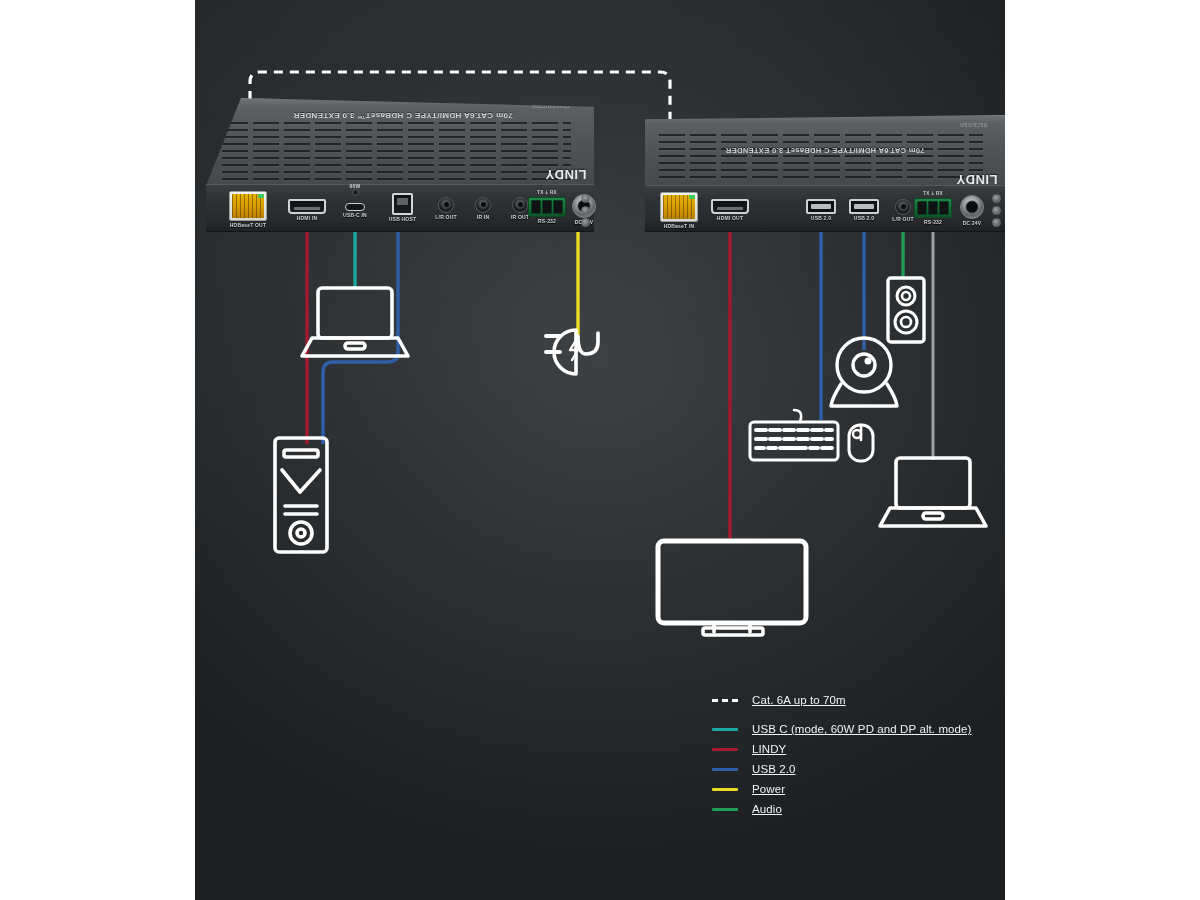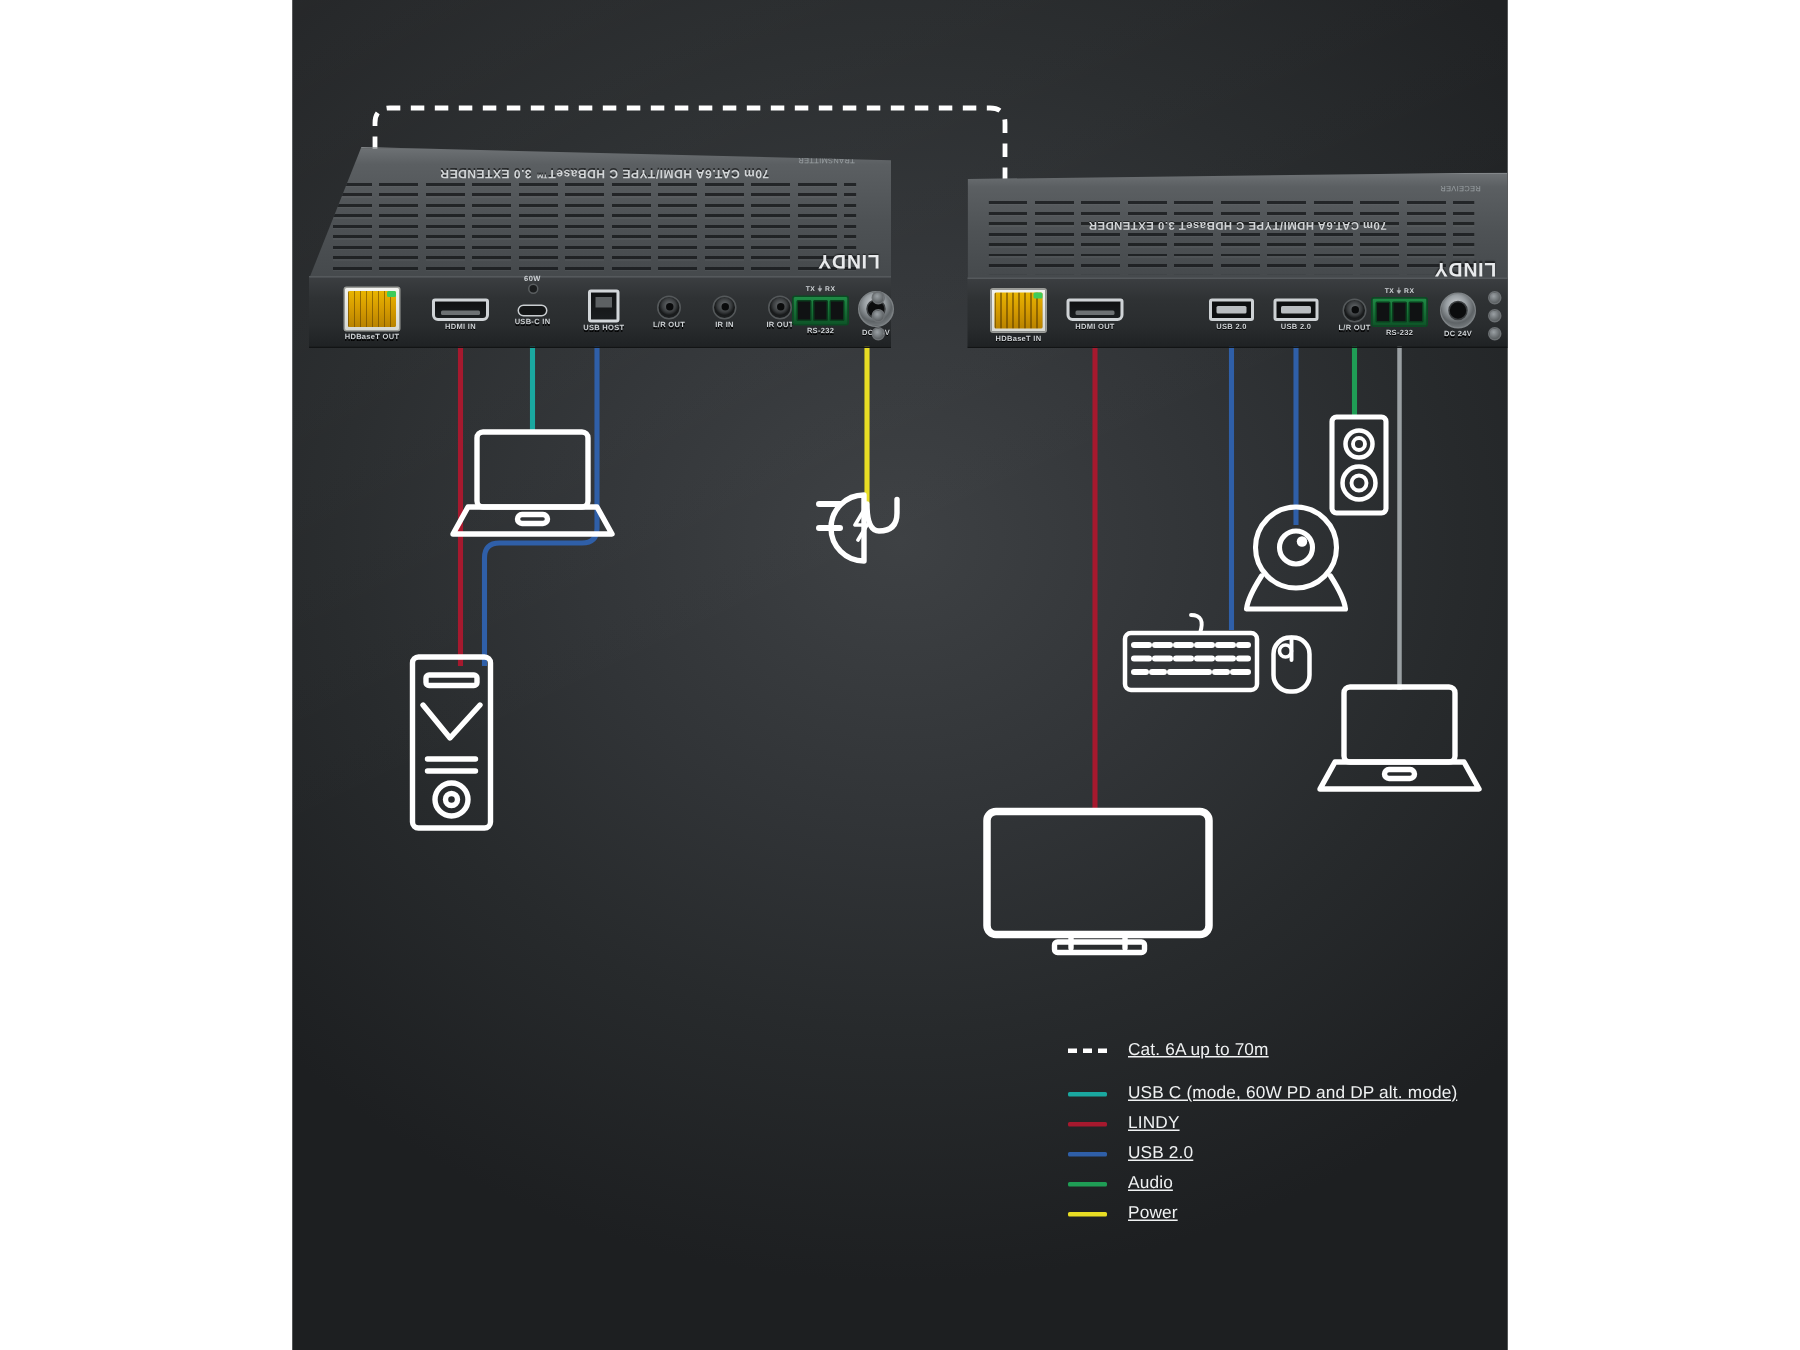--- a/index.html
+++ b/index.html
@@ -384,21 +384,21 @@
     </div>
     <div class="lrow">
       <span class="lswatch" style="background:#a6192e"></span>
       <span class="ltext">LINDY</span>
     </div>
     <div class="lrow">
       <span class="lswatch" style="background:#2f5fa8"></span>
       <span class="ltext">USB 2.0</span>
     </div>
     <div class="lrow">
+      <span class="lswatch" style="background:#e8dd24"></span>
+      <span class="ltext">Power</span>
+    </div>
+    <div class="lrow">
       <span class="lswatch" style="background:#1f9d55"></span>
       <span class="ltext">Audio</span>
     </div>
-    <div class="lrow">
-      <span class="lswatch" style="background:#e8dd24"></span>
-      <span class="ltext">Power</span>
-    </div>
   </div>
 </div>
 
 </body></html>

